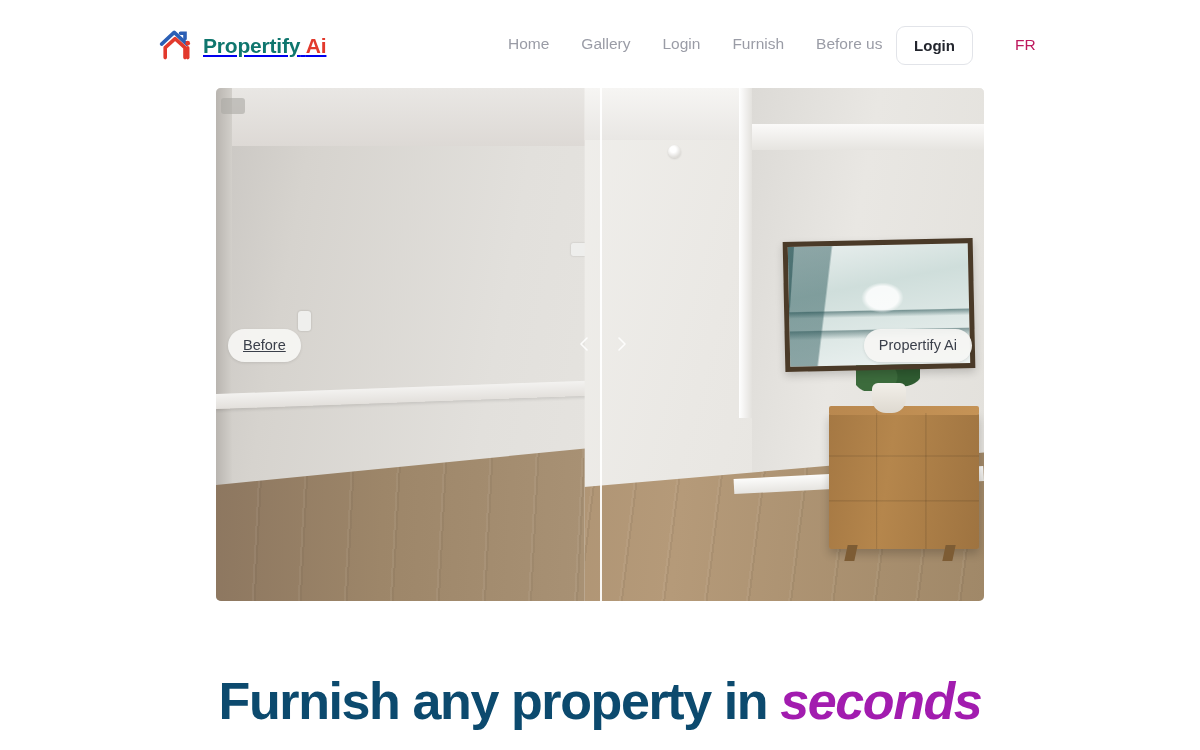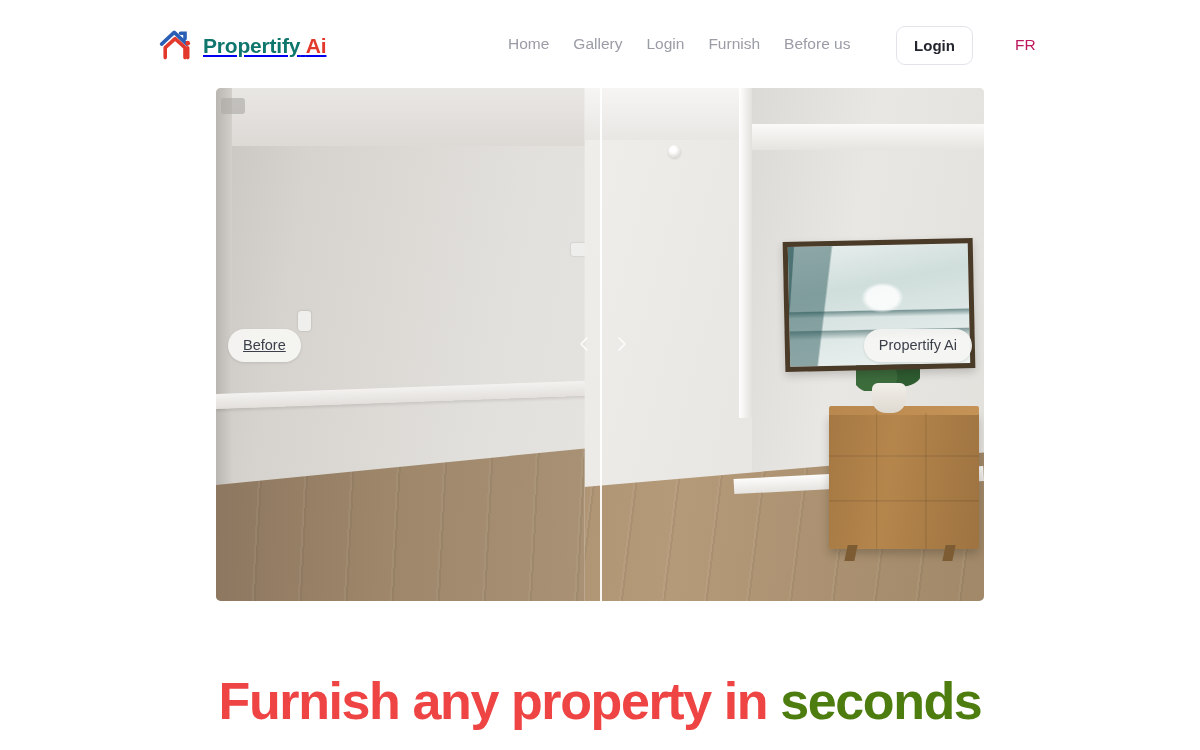--- a/index.html
+++ b/index.html
@@ -22,21 +22,21 @@
   .brand-mark { width:36px; height:36px; display:block; }
   .brand-text {
     font-size:21px; font-weight:bold; letter-spacing:-0.2px;
     white-space:nowrap; line-height:1;
   }
   .brand-text .b1 { color:#0f766e; }
   .brand-text .b2 { color:#E2392C; }
 
   .nav {
     position:absolute; left:508px; top:33px;
-    display:flex; align-items:center; gap:24px;
+    display:flex; align-items:center; gap:32px;
   }
   .nav-link {
     font-size:15.5px; color:#9a9ca6; text-decoration:none;
     white-space:nowrap; line-height:1.4;
   }
 
   .login-btn {
     position:absolute; left:896px; top:26px;
     width:77px; height:39px;
     border:1px solid #e2e4e9; border-radius:9px;
@@ -306,22 +306,22 @@
   .pill.before { left:12px; top:241px;text-decoration:underline; }
   .pill.after  { right:12px; top:241px; }
 
   
   .headline {
     position:absolute; left:0; top:672px; width:1200px;
     text-align:center;
     font-size:52px; font-weight:bold; letter-spacing:-1.4px;
     line-height:1.15; white-space:nowrap;
   }
-  .headline .h-blue { color:#ef4444;margin-top:42px; }
-  .headline .h-red  { color:#4d7c0f; }
+  .headline .h-blue { color:#0c4a6e;margin-top:42px; }
+  .headline .h-red  { color:#a21caf;font-style:italic; }
 </style>
 </head>
 <body>
 
 <div class="header">
 
   <a class="brand" href="#">
     <svg class="brand-mark" viewBox="0 0 40 40">
       <path d="M4 19 L18 6 L32 19" fill="none" stroke="#2B5FB5" stroke-width="4" stroke-linecap="round" stroke-linejoin="round"></path>
       <path d="M25 7 h5 v6" fill="none" stroke="#2B5FB5" stroke-width="4" stroke-linecap="round"></path>

